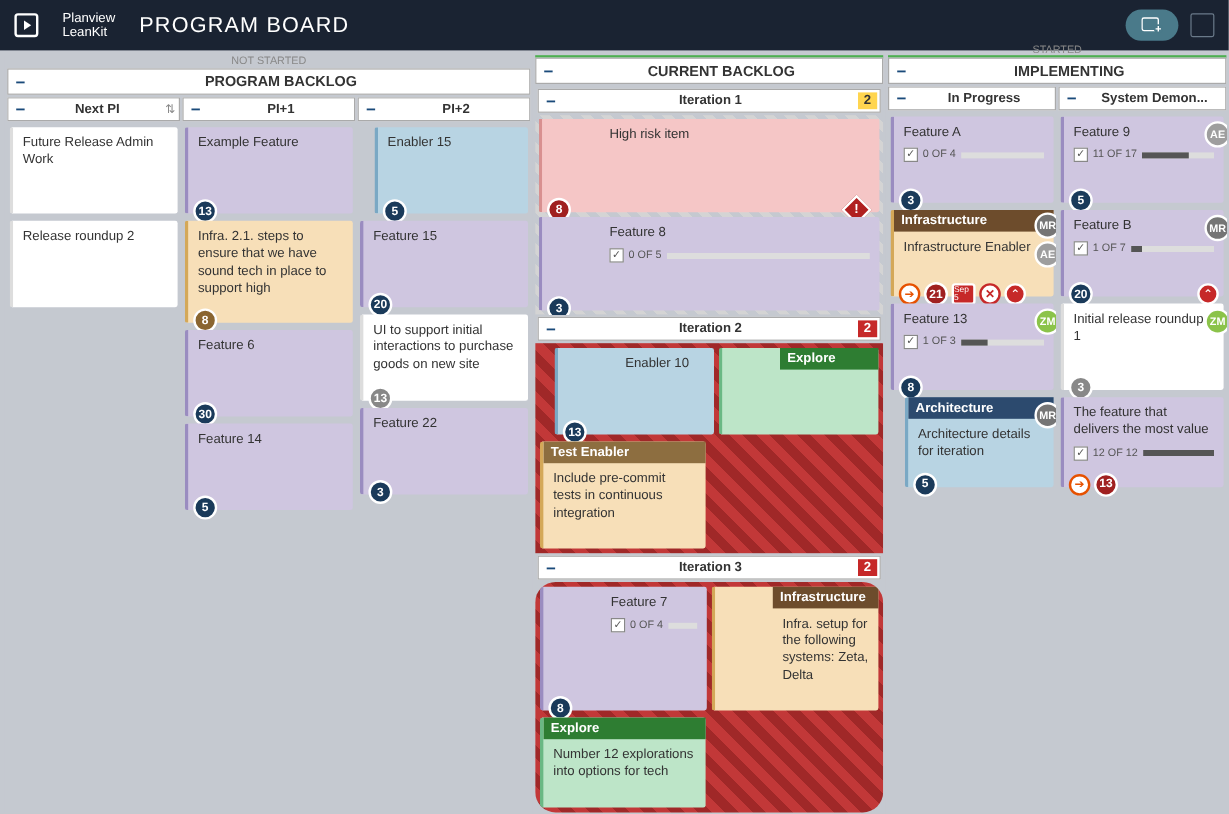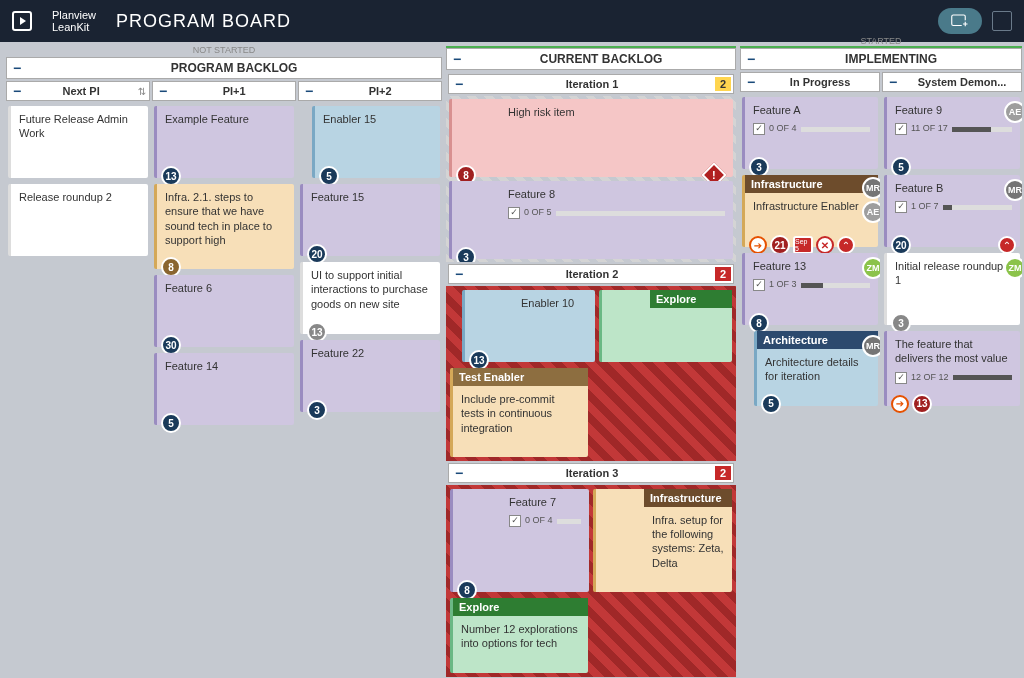--- a/index.html
+++ b/index.html
@@ -272,21 +272,21 @@
           <div class="card-header-bar chb-brown">Test Enabler</div>
           <div class="card-body">Include pre-commit tests in continuous integration</div>
         </div>
       </div>
 
       <div class="sublane-header">
         <span class="lane-collapse">−</span>
         <span class="col-title">Iteration 3</span>
         <span class="lane-badge red">2</span>
       </div>
-      <div class="cards hatched-red" style="flex:none;">
+      <div class="cards hatched-red" style="flex:none;border-radius:17px;">
         <div class="sub-cards-row" style="padding:0;">
           <div class="card purple">
             <div class="card-body">
               <div>Feature 7</div>
               <div class="task-row">
                   <div class="task-check">✓</div>
                   <span class="task-text">0 OF 4</span>
                   <div class="task-bar">
                     <div class="task-bar-fill" style="width:0%"></div>
                   </div>

